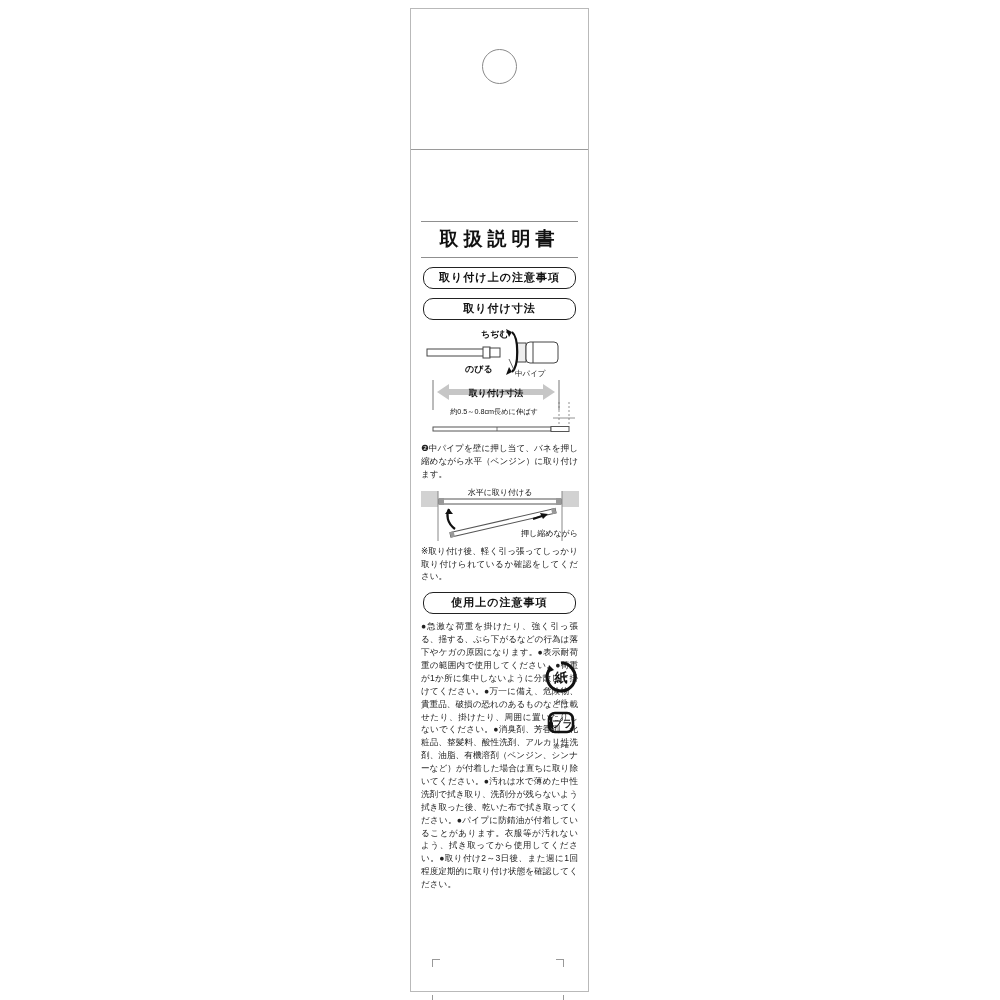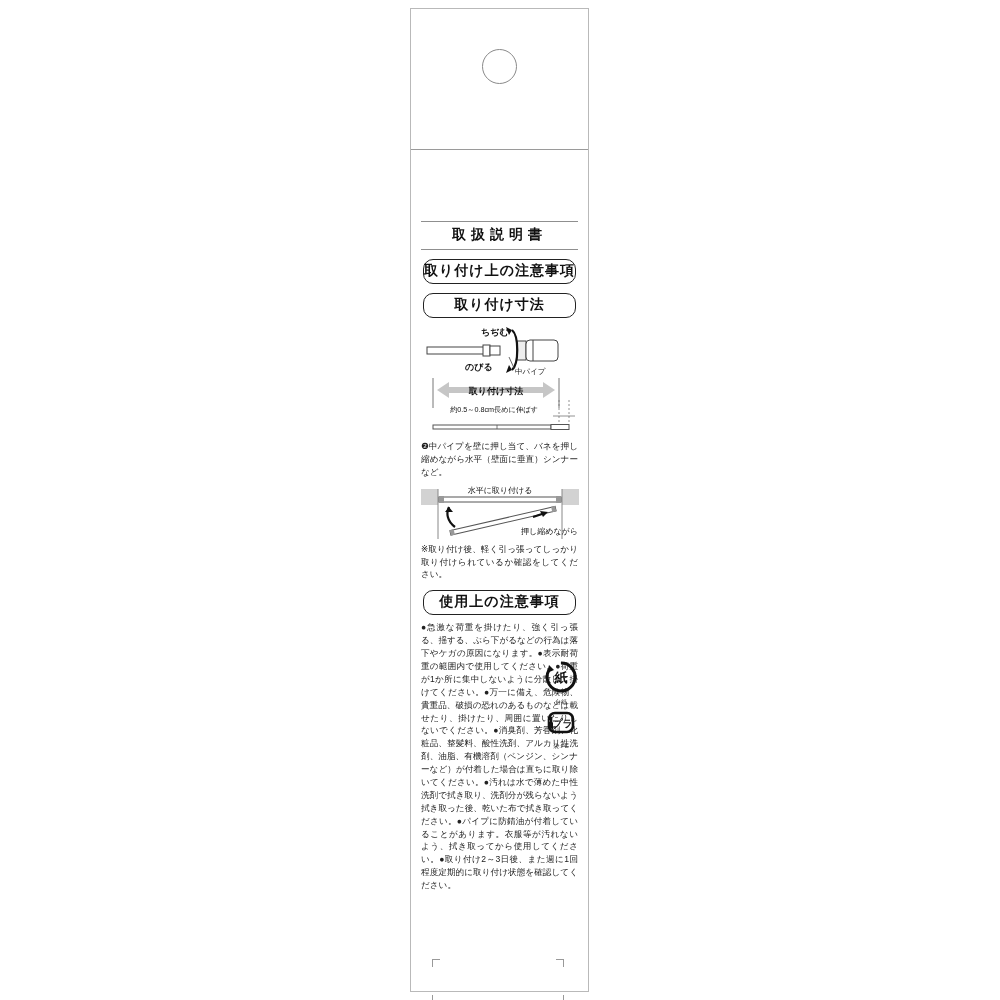--- a/index.html
+++ b/index.html
@@ -7,25 +7,25 @@
               font-family:"Liberation Sans","DejaVu Sans",sans-serif; color:#1d1d1d; }
   .sheet { position:absolute; left:410px; top:8px; width:179px; height:984px;
            background:#fff; border:1px solid #b9b9b9; }
   .tab { position:absolute; left:0; top:0; width:100%; height:141px; border-bottom:1px solid #9a9a9a; }
   .hole { position:absolute; left:71px; top:40px; width:35px; height:35px;
           border:1px solid #8a8a8a; border-radius:50%; background:#fff; }
   .content { position:absolute; left:0; top:142px; width:100%; padding:0 10px; }
 
   .title-block { margin-top:70px; }
   .rule { border-top:1px solid #8f8f8f; }
-  h1.title { text-align:center; font-size:14px; font-weight:bold; letter-spacing:5px;
+  h1.title { text-align:center; font-size:19px; font-weight:bold; letter-spacing:5px;
              padding:4px 0 5px 0; color:#111; }
 
   .pill { border:1.2px solid #222; border-radius:10px; text-align:center;
-          font-size:14px; font-weight:bold; padding:2px 0 3px 0; margin:9px 2px 6px 2px;
+          font-size:11px; font-weight:bold; padding:2px 0 3px 0; margin:9px 2px 6px 2px;
           letter-spacing:1px; color:#111; }
   .body { font-size:8.6px; line-height:1.5; text-align:justify; color:#222; }
   .note { font-size:8.6px; line-height:1.5; text-align:justify; color:#222; margin-top:4px; }
 
   .diagram { display:block; margin:2px auto 0 auto; }
   .recycle-col { position:absolute; right:10px; top:652px; width:34px; text-align:center; }
   .recycle-label { font-size:6px; color:#333; margin:1px 0 4px 0; }
 
   .trim-area { position:absolute; left:21px; top:950px; width:132px; height:26px; }
   .trim { position:absolute; width:8px; height:8px; }
@@ -84,21 +84,21 @@
       <text x="75" y="15.5" font-size="9" font-weight="bold" text-anchor="middle">取り付け寸法</text>
       <text x="73" y="34" font-size="7.2" text-anchor="middle">約0.5～0.8cm長めに伸ばす</text>
       <line x1="138" y1="22" x2="138" y2="44" stroke="#777" stroke-width="0.8" stroke-dasharray="2,2"></line>
       <line x1="148" y1="22" x2="148" y2="44" stroke="#777" stroke-width="0.8" stroke-dasharray="2,2"></line>
       <line x1="132" y1="38" x2="154" y2="38" stroke="#777" stroke-width="0.8"></line>
       <rect x="12" y="47" width="118" height="4" fill="#fff" stroke="#555" stroke-width="1"></rect>
       <rect x="130" y="46.5" width="18" height="5" fill="#fff" stroke="#555" stroke-width="1"></rect>
       <line x1="76" y1="47" x2="76" y2="51" stroke="#555" stroke-width="0.8"></line>
     </svg>
 
-    <p class="body" style="margin-top:4px;">❷中パイプを壁に押し当て、バネを押し縮めながら水平（壁面に垂直）シンナーなど。</p>
+    <p class="body" style="margin-top:4px;">❷中パイプを壁に押し当て、バネを押し縮めながら水平（ベンジン）に取り付けます。</p>
 
     <svg class="diagram" width="158" height="58" viewBox="0 0 158 58">
       <rect x="0" y="8" width="17" height="16" fill="#d2d2d2"></rect>
       <rect x="141" y="8" width="17" height="16" fill="#d2d2d2"></rect>
       <line x1="17" y1="8" x2="17" y2="58" stroke="#888" stroke-width="1"></line>
       <line x1="141" y1="8" x2="141" y2="58" stroke="#888" stroke-width="1"></line>
       <text x="79" y="12" font-size="8" text-anchor="middle">水平に取り付ける</text>
       <rect x="18" y="16" width="122" height="5" fill="#fff" stroke="#555" stroke-width="1"></rect>
       <rect x="18" y="15" width="5" height="7" fill="#999"></rect>
       <rect x="135" y="15" width="5" height="7" fill="#999"></rect>

